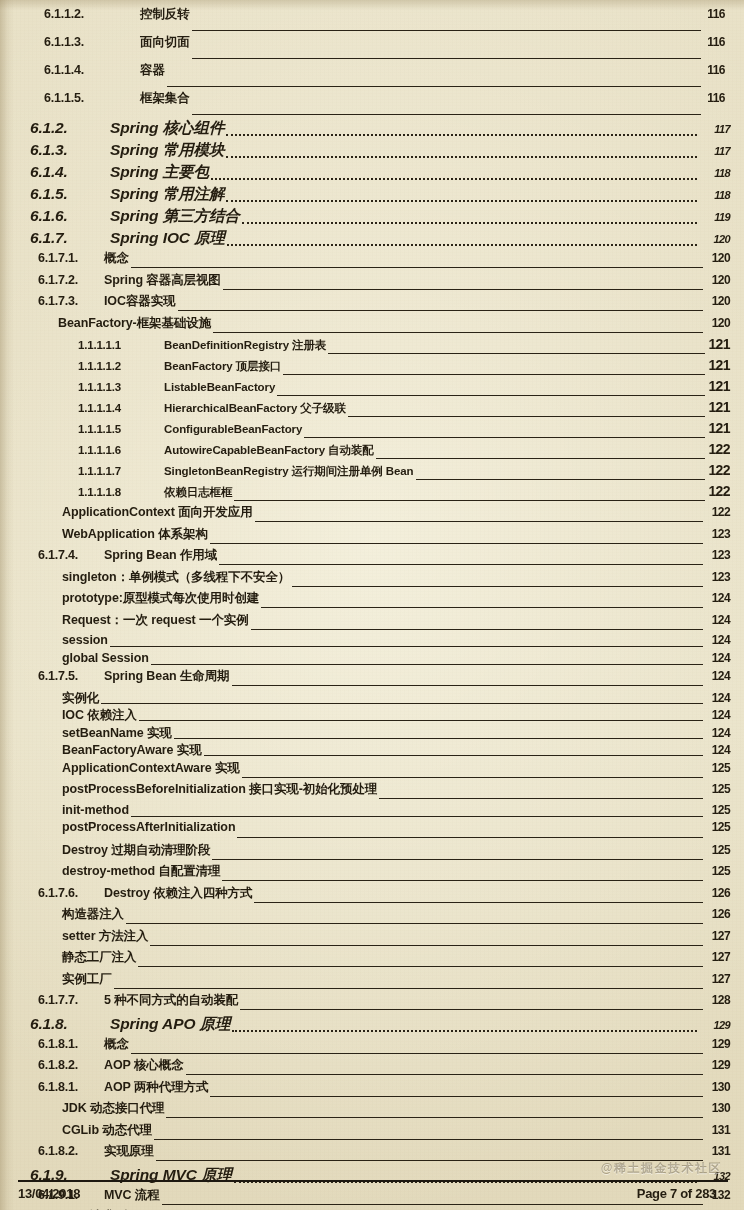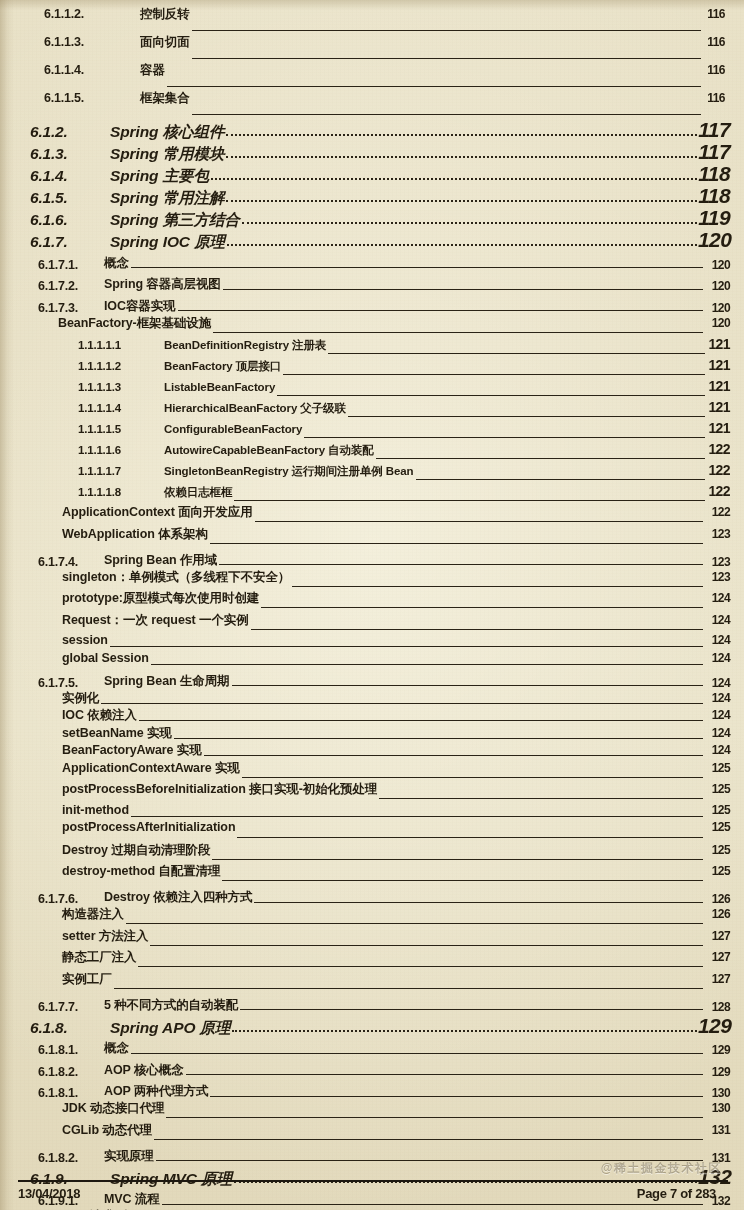--- a/index.html
+++ b/index.html
@@ -116,29 +116,28 @@
 
   
   .lvl-l2 {
     font-size: 15.5px;
     font-weight: 700;
     font-style: italic;
     height: 22px;
     padding-left: 30px;
   }
   .lvl-l2 .num { width: 80px; }
-  .lvl-l2 .pg  { width: 32px; font-size: 21px; font-style: italic; }
+  .lvl-l2 .pg  { width: 32px; font-size: 11px; font-style: italic; }
 
   
   .lvl-l4 {
     font-size: 12.5px;
     font-weight: 700;
     height: 21.5px;
     padding-left: 38px;
-    align-items: flex-end;
   }
   .lvl-l4 .num { width: 66px; }
   .lvl-l4 .pg  { width: 26px; font-size: 12px; }
 
   
   .lvl-l5 {
     font-size: 12.5px;
     font-weight: 700;
     height: 21.5px;
     padding-left: 58px;

